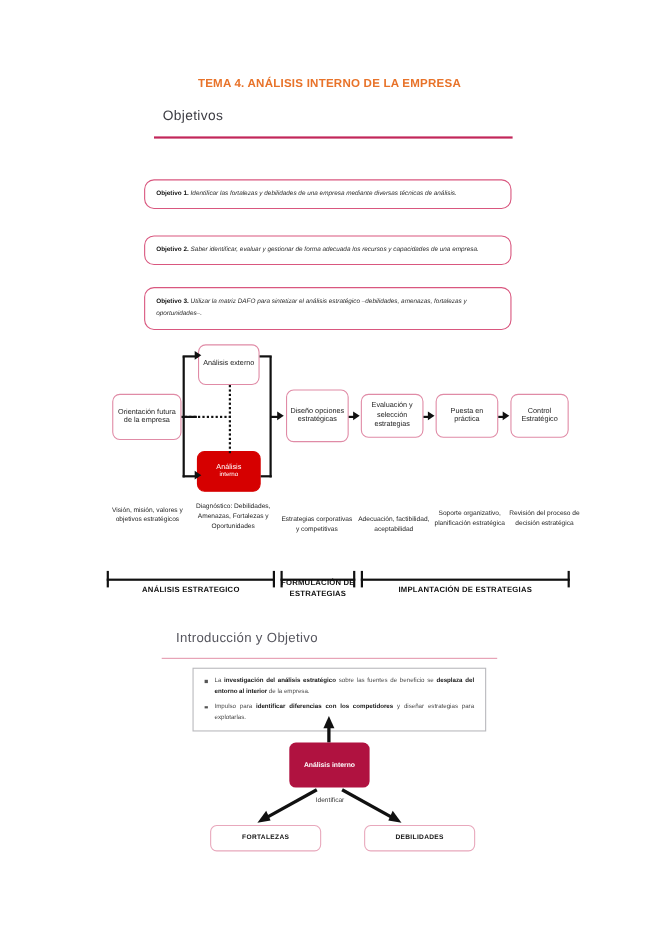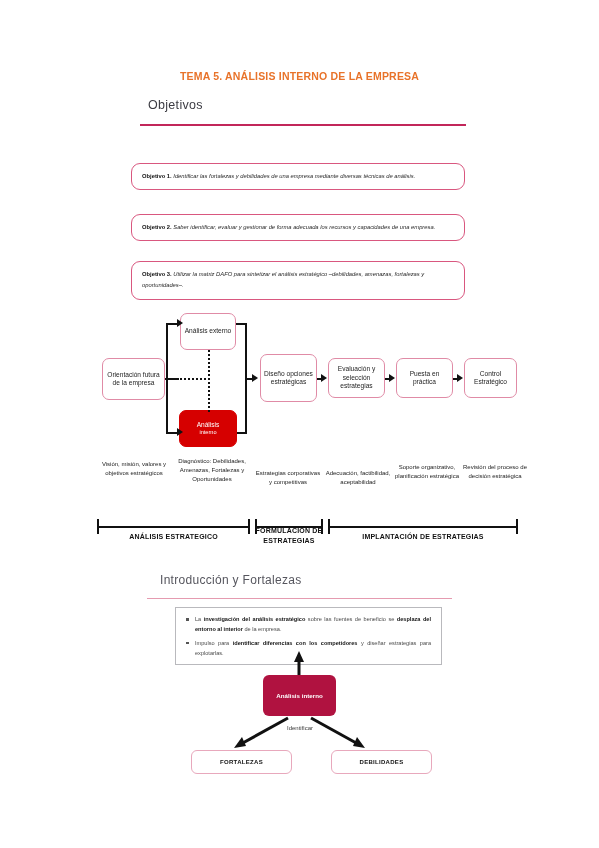--- a/index.html
+++ b/index.html
@@ -135,21 +135,21 @@
     position:absolute;left:287px;top:725px;
     font-size:6px;color:#3a3a3a;
   }
   .s2svg{position:absolute;left:0;top:640px;width:599px;height:130px;}
 </style>
 </head>
 <body>
 
 <div class="page">
 
-  <div class="doc-title">TEMA 5. ANÁLISIS INTERNO DE LA EMPRESA</div>
+  <div class="doc-title">TEMA 4. ANÁLISIS INTERNO DE LA EMPRESA</div>
   <div class="slide1-head">Objetivos</div>
   <div class="slide1-rule"></div>
 
   <div class="obj" id="obj1">
     <b>Objetivo 1.</b>
     <i>Identificar las fortalezas y debilidades de una empresa mediante diversas técnicas de análisis.</i>
   </div>
   <div class="obj" id="obj2">
     <b>Objetivo 2.</b>
     <i>Saber identificar, evaluar y gestionar de forma adecuada los recursos y capacidades de una empresa.</i>
@@ -220,21 +220,21 @@
       <div class="brk-h" style="left:328px;top:8px;width:190px;"></div>
       <div class="brk-v" style="left:328px;top:1px;height:15px;"></div>
       <div class="brk-v" style="left:516px;top:1px;height:15px;"></div>
     </div>
 
     <div class="phase" style="left:95px;top:227px;width:157px;">ANÁLISIS ESTRATEGICO</div>
     <div class="phase" style="left:253px;top:221px;width:72px;">FORMULACIÓN DE ESTRATEGIAS</div>
     <div class="phase" style="left:328px;top:227px;width:190px;">IMPLANTACIÓN DE ESTRATEGIAS</div>
   </div>
 
-  <div class="slide2-head">Introducción y Fortalezas</div>
+  <div class="slide2-head">Introducción y Objetivo</div>
   <div class="slide2-rule"></div>
 
   <div class="bulletbox">
     <ul>
       <li>
         <span>La </span><b>investigación del análisis estratégico</b><span> sobre las fuentes de beneficio se </span><b>desplaza del entorno al interior</b><span> de la empresa.</span>
       </li>
       <li>
         <span>Impulso para </span><b>identificar diferencias con los competidores</b><span> y diseñar estrategias para explotarlas.</span>
       </li>

